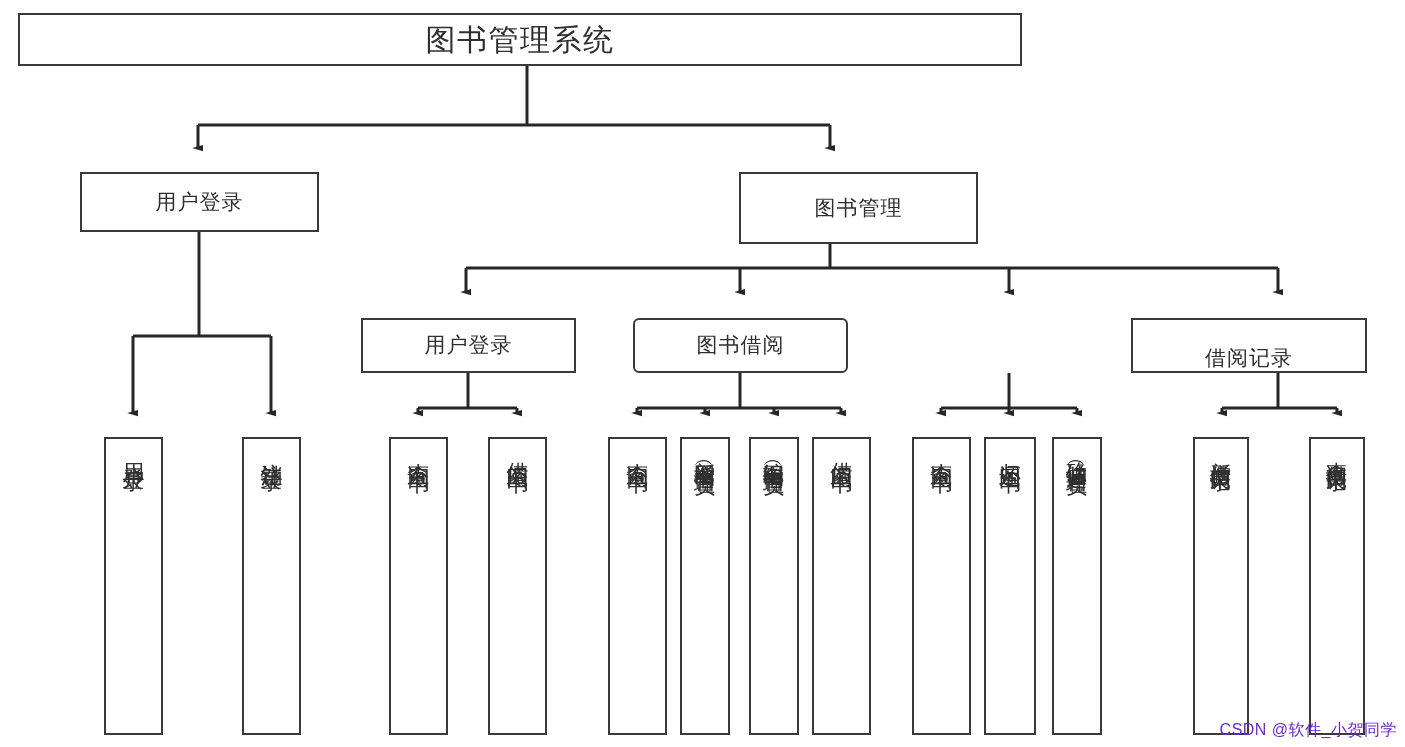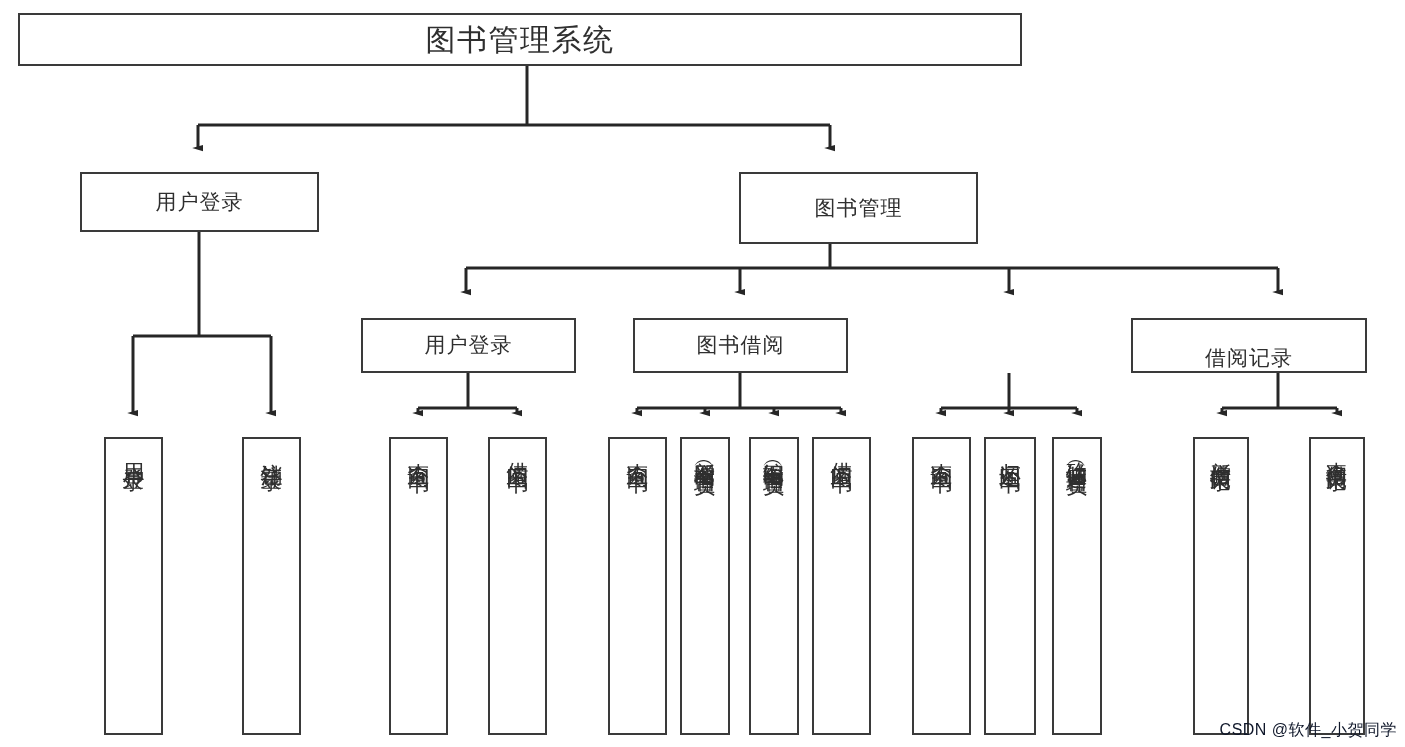--- a/index.html
+++ b/index.html
@@ -66,21 +66,21 @@
   }
   .node.v.tall .label {
     font-size: 21px;
     letter-spacing: 2px;
   }
   .watermark {
     position: absolute;
     right: 8px;
     bottom: 6px;
     font-size: 16px;
-    color: #0f172a;
+    color: #6d28d9;
     letter-spacing: 0.5px;
     white-space: nowrap;
     z-index: 3;
   }
 </style>
 </head>
 <body>
 
 <div id="stage">
 
@@ -141,21 +141,21 @@
   <div class="node h" style="left:80px; top:172px; width:239px; height:60px;">
     <span class="label">用户登录</span>
   </div>
   <div class="node h" style="left:711px; top:172px; width:239px; height:72px;margin-left:28px;">
     <span class="label">图书管理</span>
   </div>
 
   <div class="node h" style="left:361px; top:318px; width:215px; height:55px;">
     <span class="label">用户登录</span>
   </div>
-  <div class="node h" style="left:633px; top:318px; width:215px; height:55px;">
+  <div class="node h" style="left:633px; top:318px; width:215px; height:55px;border-radius:6px;">
     <span class="label">图书借阅</span>
   </div>
   <div class="node h" style="left:1131px; top:318px; width:236px; height:55px;align-items:flex-end;">
     <span class="label">借阅记录</span>
   </div>
 
   <div class="node v" style="left:104px; top:437px; width:59px; height:298px;">
     <span class="label">用户登录</span>
   </div>
   <div class="node v" style="left:242px; top:437px; width:59px; height:298px;">

